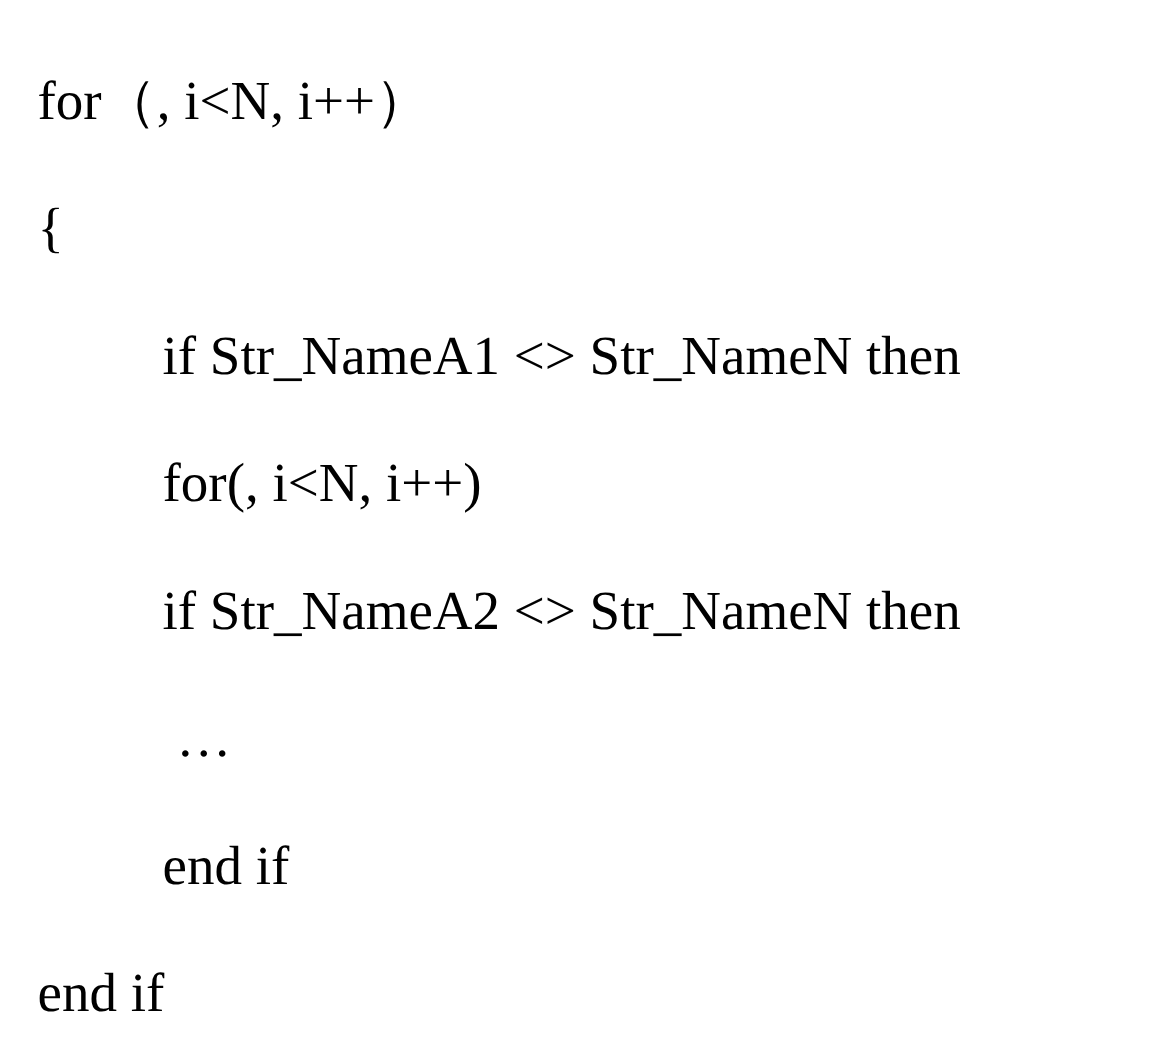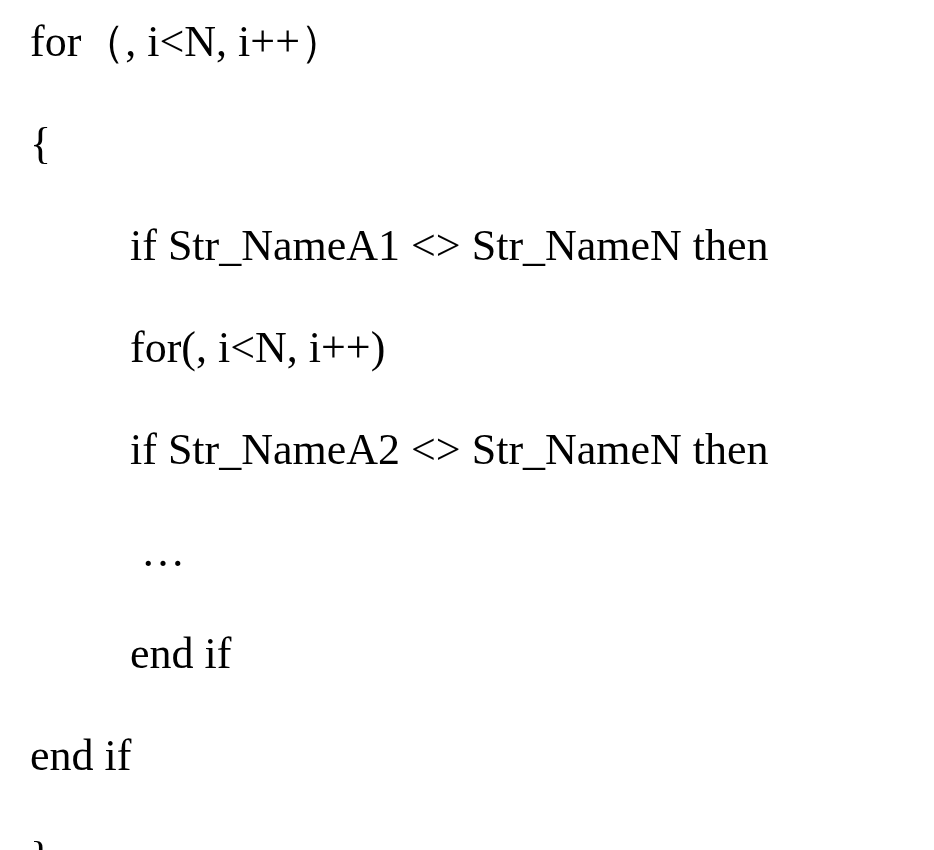--- a/index.html
+++ b/index.html
@@ -13,20 +13,21 @@
       background: #ffffff;
       font-family: "Times New Roman", Times, serif;
       font-size: 44px;
       color: #000000;
       padding: 20px 30px;
       line-height: 1.0;
     }
     .code-line {
       white-space: pre;
       margin-bottom: 58px;
+      margin-top: 39px;
     }
     .code-line:last-child {
       margin-bottom: 0;
     }
     .indent {
       padding-left: 100px;
     }
   </style>
 </head>
 <body>

